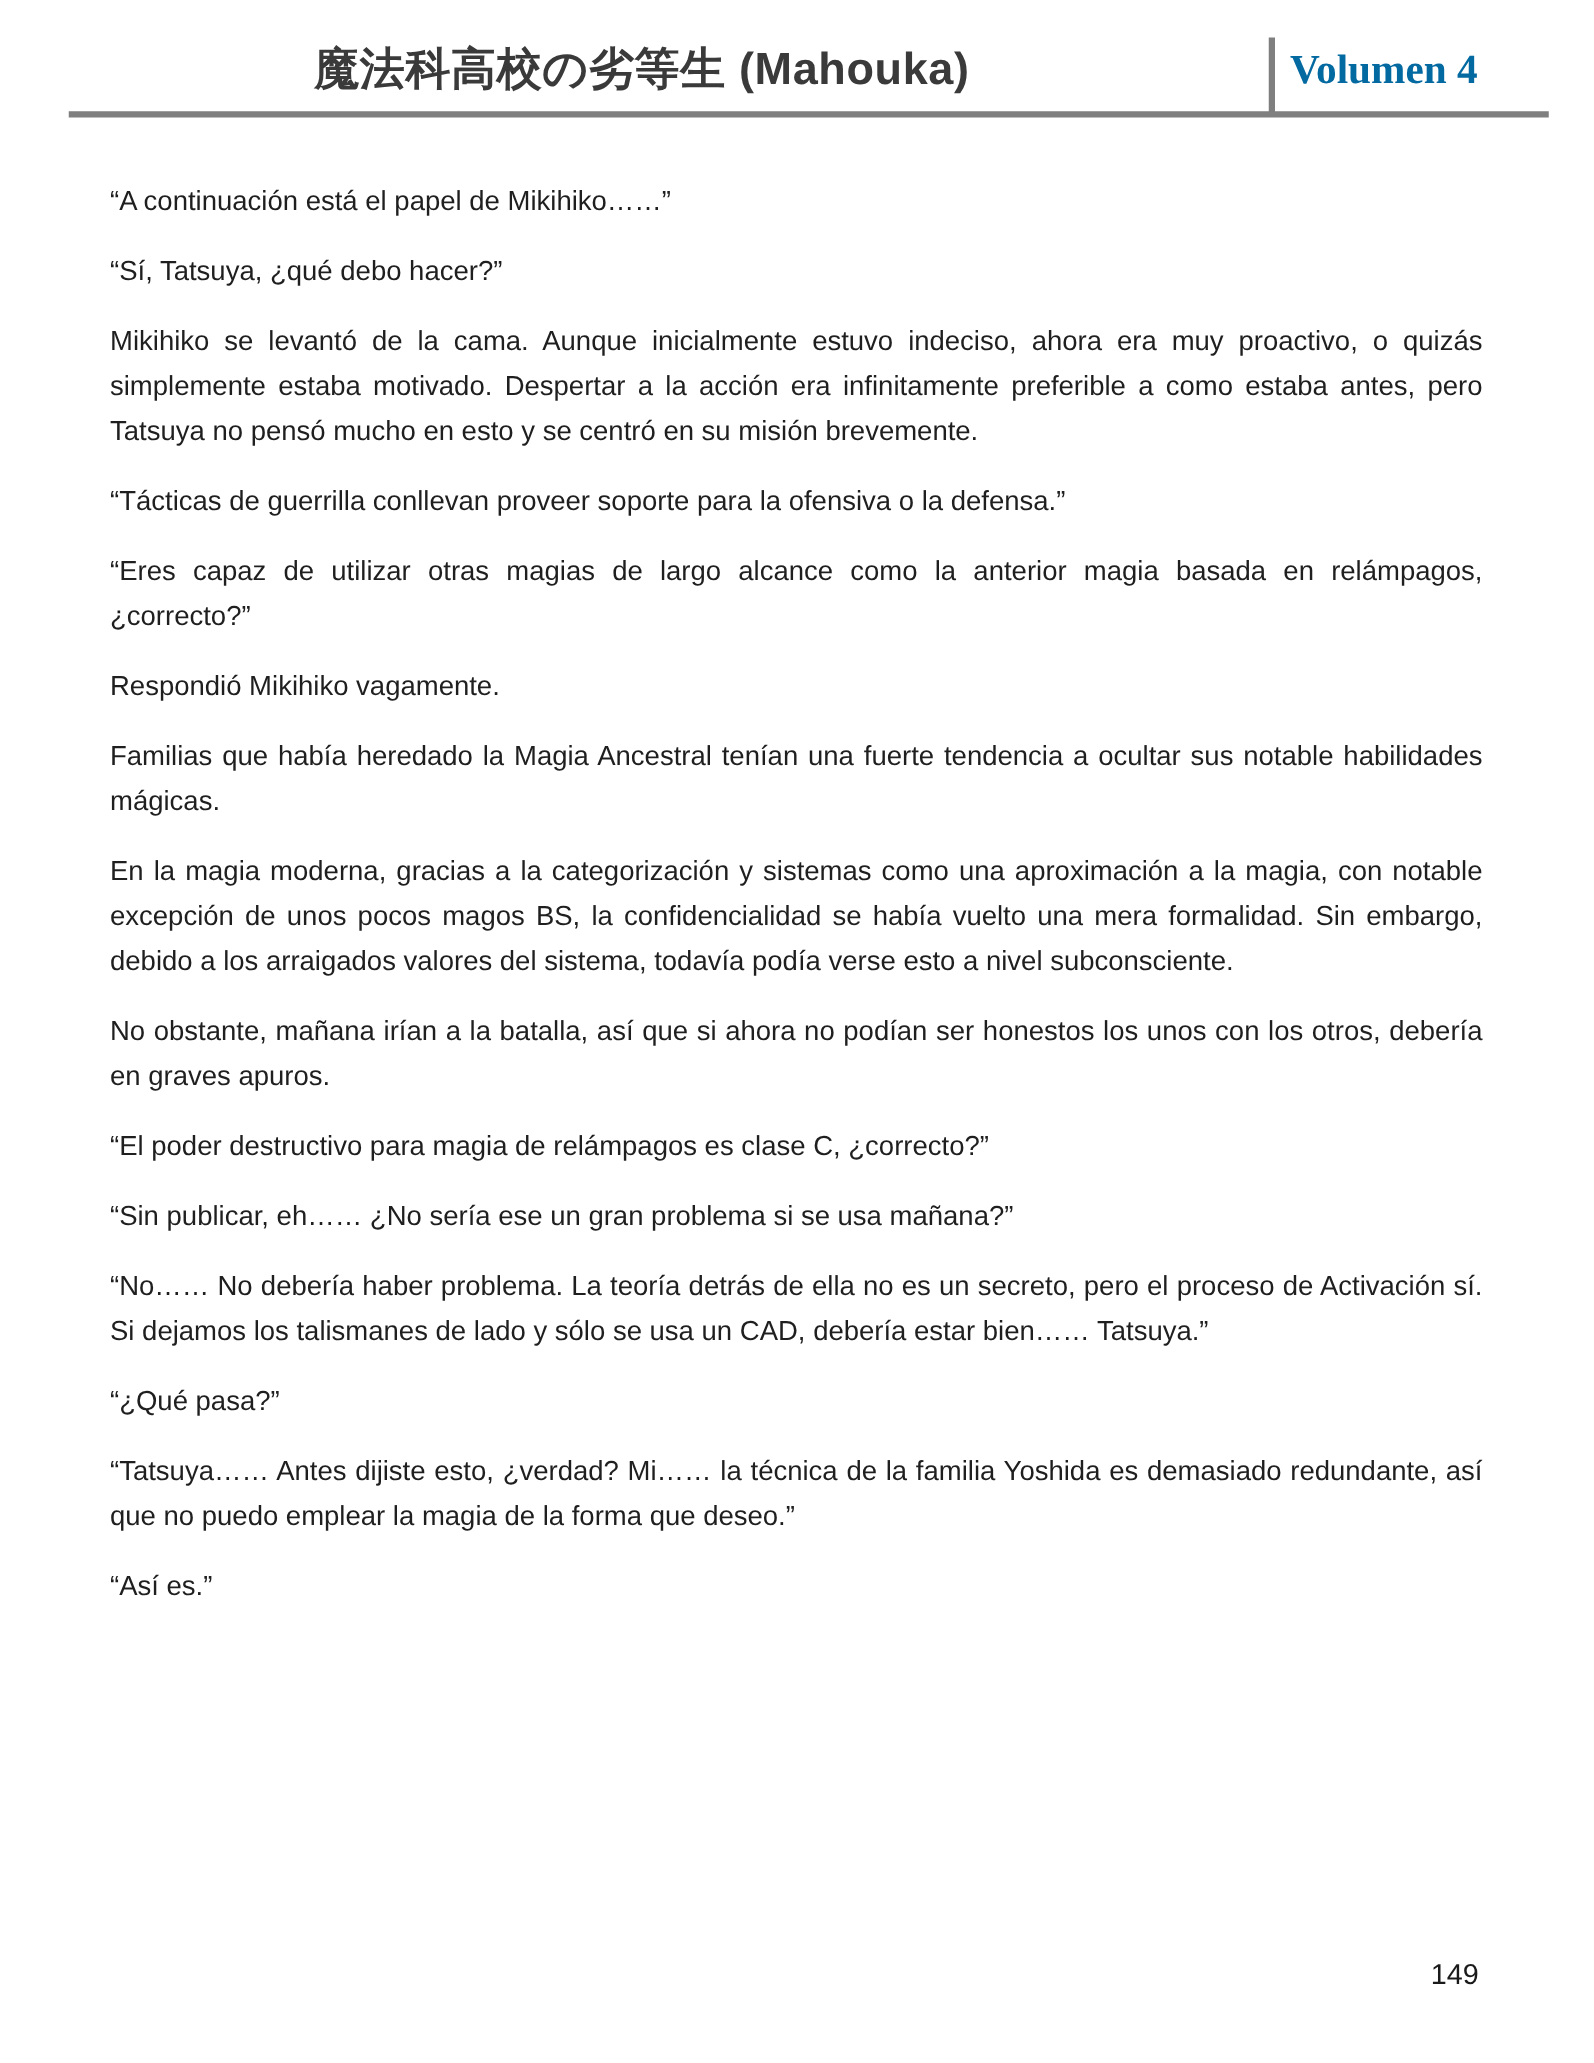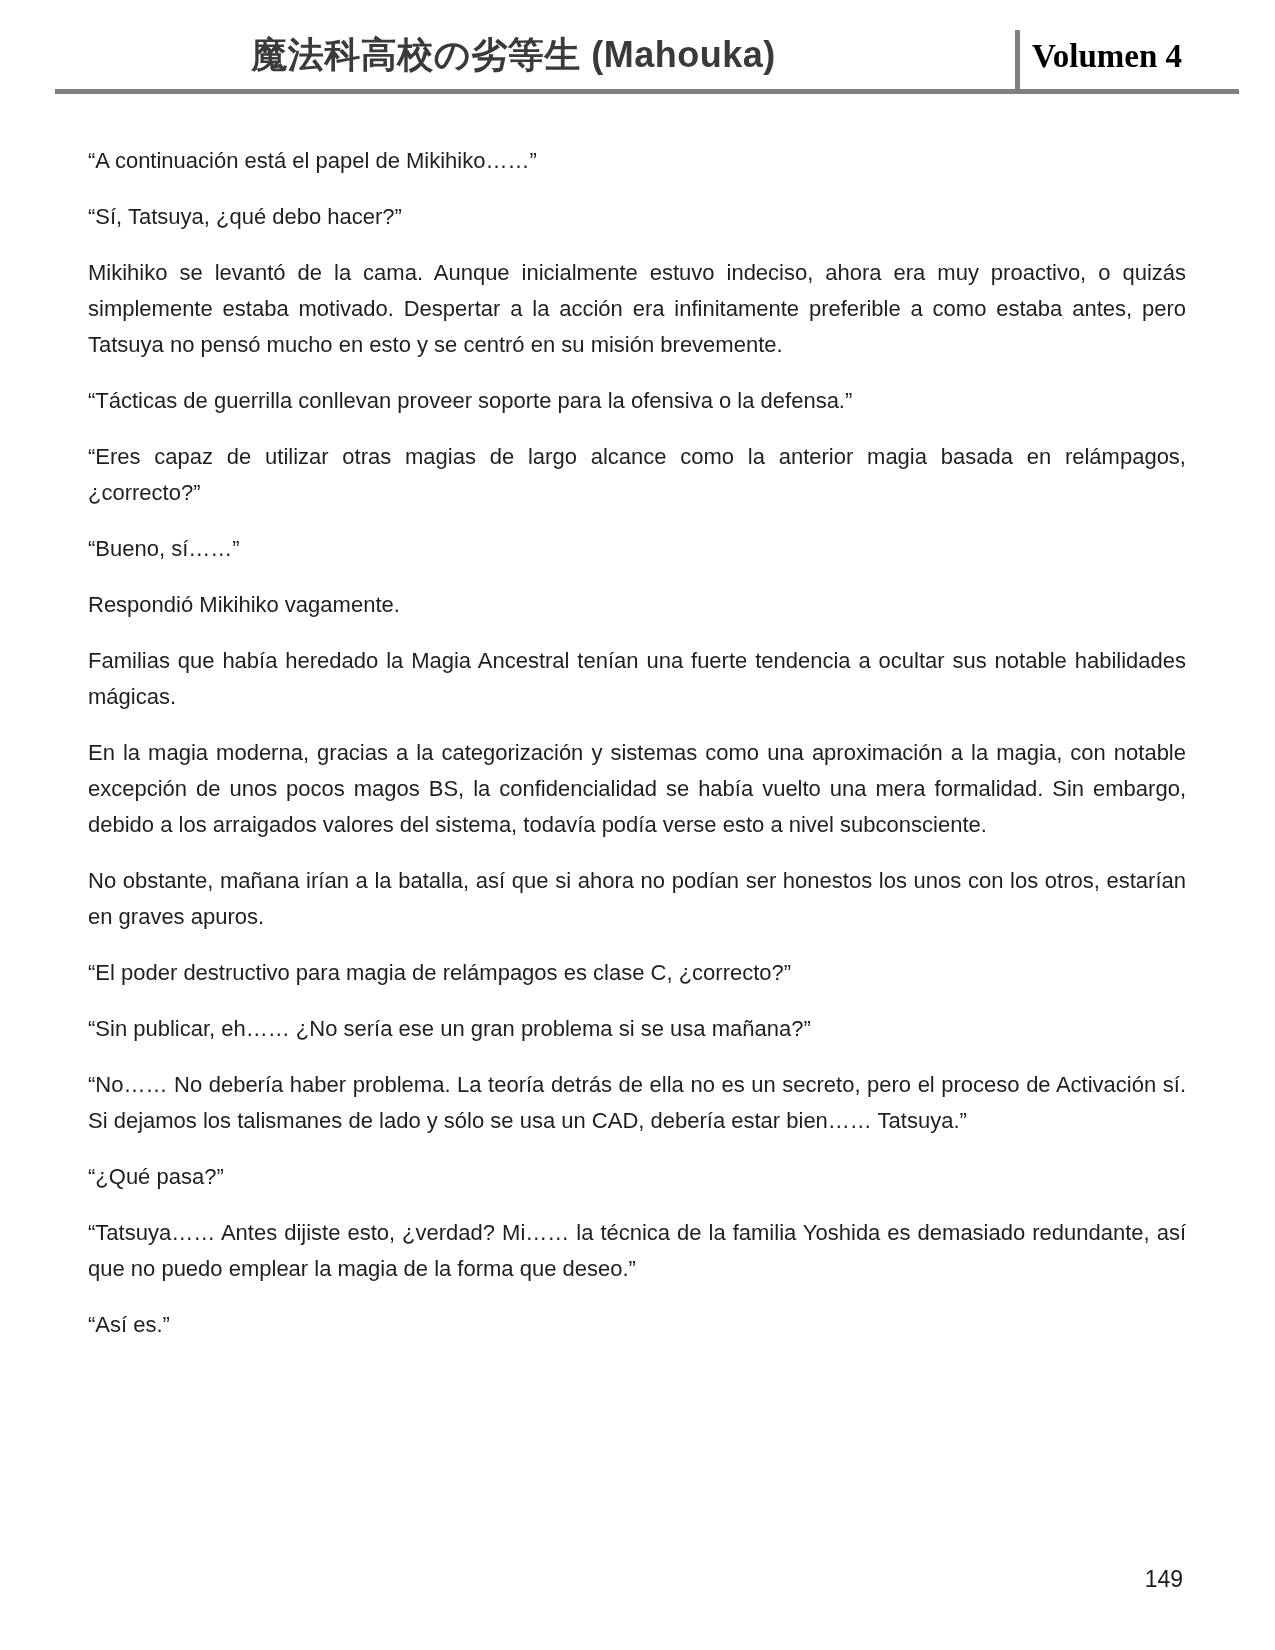--- a/index.html
+++ b/index.html
@@ -23,21 +23,21 @@
     font-family: "Liberation Sans", "DejaVu Sans", sans-serif;
   }
   .header-vbar {
     position: absolute; left: 1003px; top: 30px;
     width: 5px; height: 62px; background: #7f7f7f;
   }
   .header-volume {
     position: absolute; left: 1020px; top: 30px; width: 180px; height: 52px;
     display: flex; align-items: center;
     font-family: "Liberation Serif", serif;
-    font-size: 33px; font-weight: bold; color: #000000;
+    font-size: 33px; font-weight: bold; color: #0369a1;
   }
   .header-rule {
     position: absolute; left: 43px; top: 89px;
     width: 1184px; height: 5px; background: #7f7f7f;
   }
 
   
   .content {
     position: absolute;
     left: 88px; top: 143px; width: 1098px;
@@ -69,25 +69,24 @@
     <div class="header-volume">Volumen 4</div>
     <div class="header-rule"></div>
   </div>
 
   <div class="content">
       <p class="para">“A continuación está el papel de Mikihiko……”</p>
       <p class="para">“Sí, Tatsuya, ¿qué debo hacer?”</p>
       <p class="para">Mikihiko se levantó de la cama. Aunque inicialmente estuvo indeciso, ahora era muy proactivo, o quizás simplemente estaba motivado. Despertar a la acción era infinitamente preferible a como estaba antes, pero Tatsuya no pensó mucho en esto y se centró en su misión brevemente.</p>
       <p class="para">“Tácticas de guerrilla conllevan proveer soporte para la ofensiva o la defensa.”</p>
       <p class="para">“Eres capaz de utilizar otras magias de largo alcance como la anterior magia basada en relámpagos, ¿correcto?”</p>
-      <p class="para">“Bueno, sí……”</p>
       <p class="para">Respondió Mikihiko vagamente.</p>
       <p class="para">Familias que había heredado la Magia Ancestral tenían una fuerte tendencia a ocultar sus notable habilidades mágicas.</p>
       <p class="para">En la magia moderna, gracias a la categorización y sistemas como una aproximación a la magia, con notable excepción de unos pocos magos BS, la confidencialidad se había vuelto una mera formalidad. Sin embargo, debido a los arraigados valores del sistema, todavía podía verse esto a nivel subconsciente.</p>
-      <p class="para">No obstante, mañana irían a la batalla, así que si ahora no podían ser honestos los unos con los otros, estarían en graves apuros.</p>
+      <p class="para">No obstante, mañana irían a la batalla, así que si ahora no podían ser honestos los unos con los otros, debería en graves apuros.</p>
       <p class="para">“El poder destructivo para magia de relámpagos es clase C, ¿correcto?”</p>
       <p class="para">“Sin publicar, eh…… ¿No sería ese un gran problema si se usa mañana?”</p>
       <p class="para">“No…… No debería haber problema. La teoría detrás de ella no es un secreto, pero el proceso de Activación sí. Si dejamos los talismanes de lado y sólo se usa un CAD, debería estar bien…… Tatsuya.”</p>
       <p class="para">“¿Qué pasa?”</p>
       <p class="para">“Tatsuya…… Antes dijiste esto, ¿verdad? Mi…… la técnica de la familia Yoshida es demasiado redundante, así que no puedo emplear la magia de la forma que deseo.”</p>
       <p class="para">“Así es.”</p>
     </div>
 
   <div class="page-number">149</div>
 

